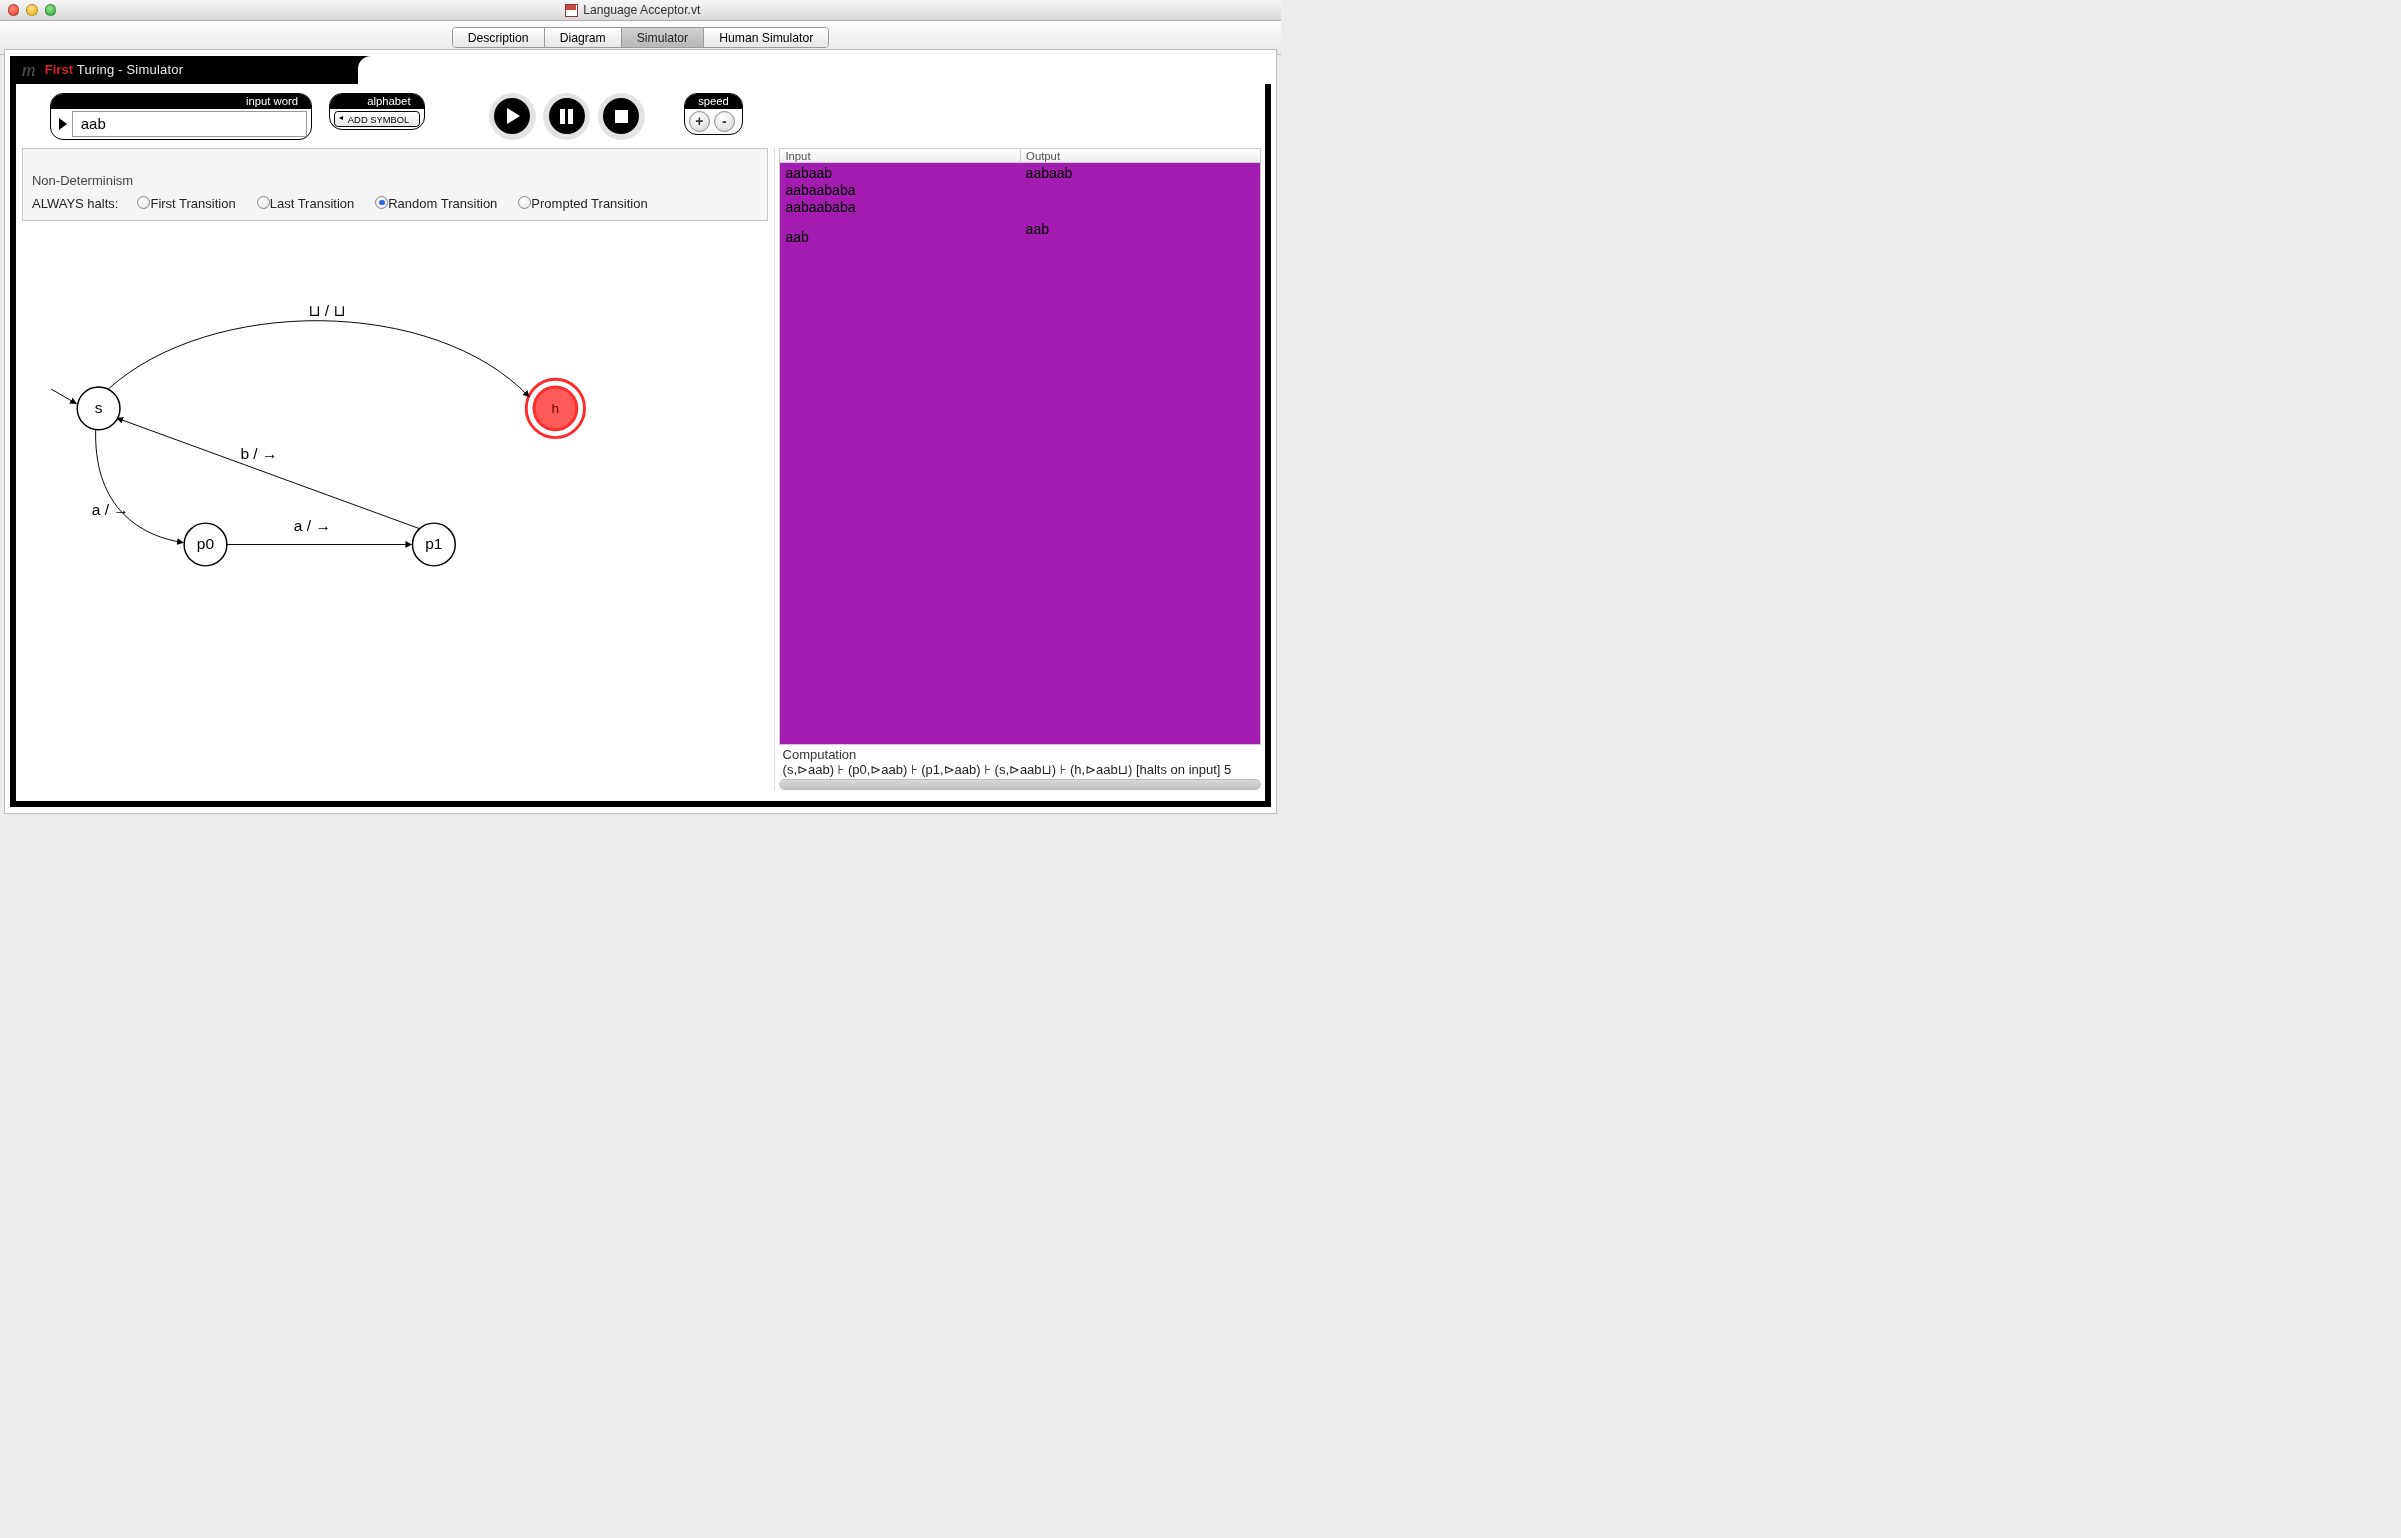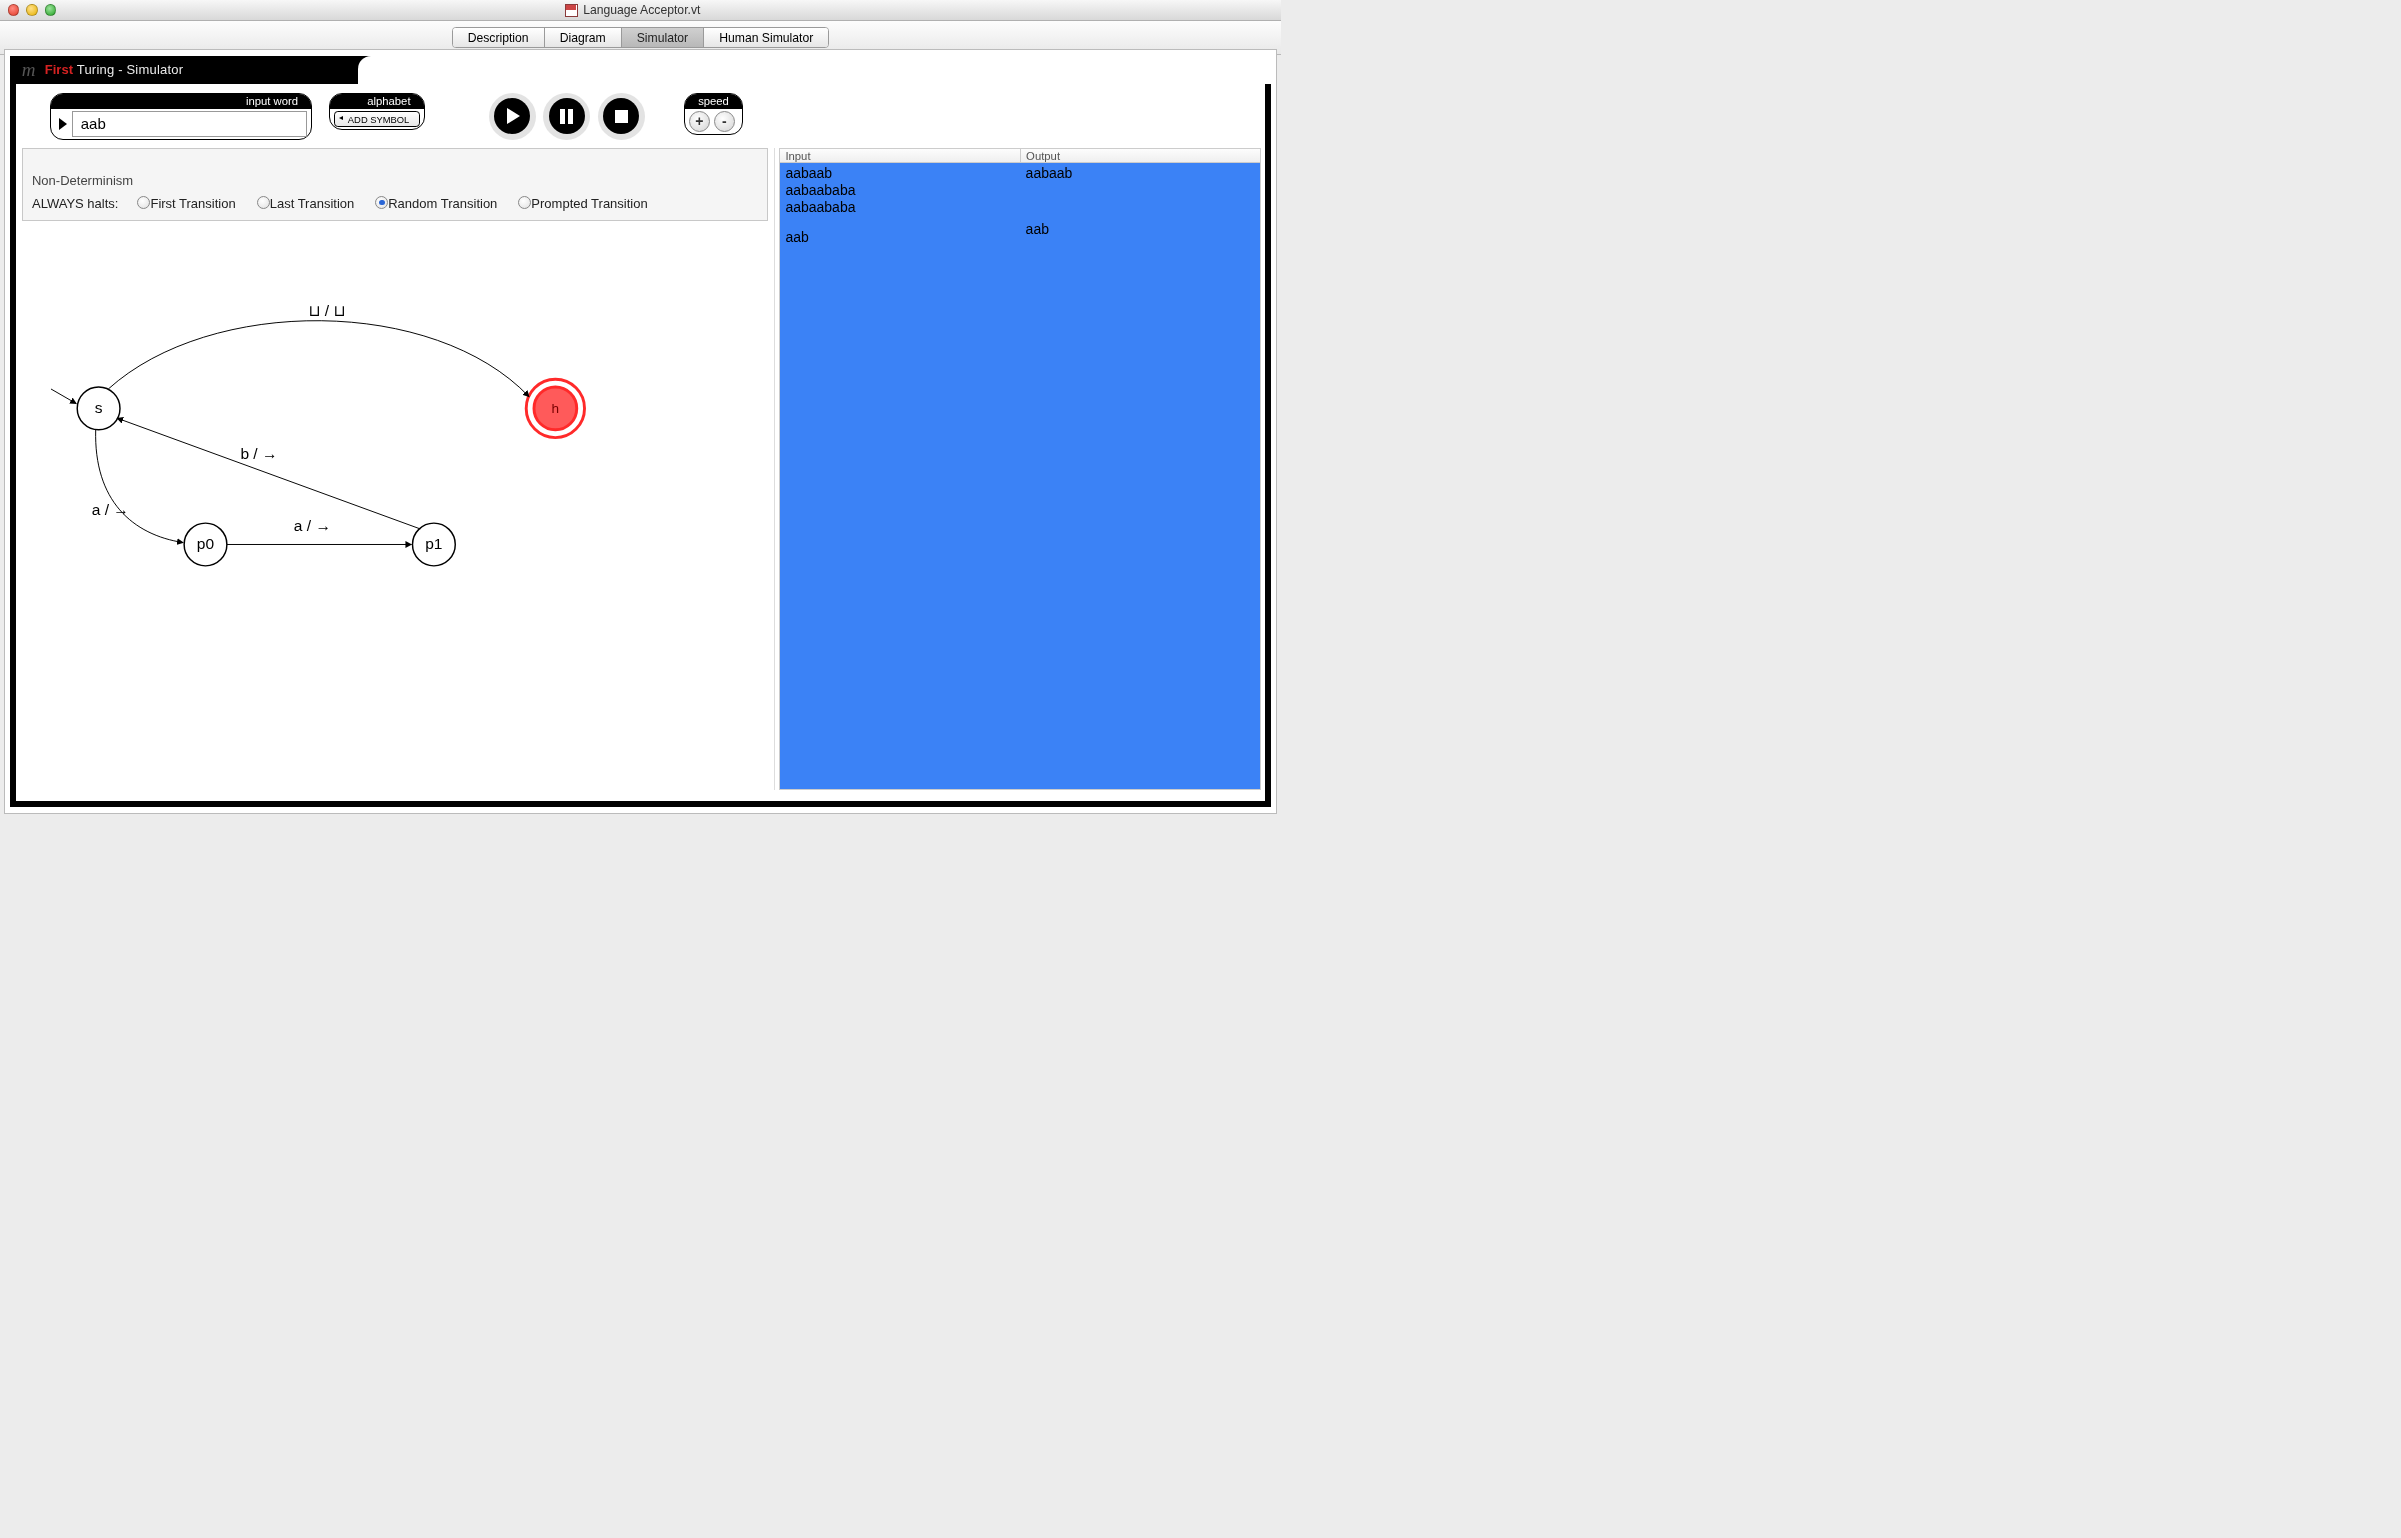--- a/index.html
+++ b/index.html
@@ -146,21 +146,21 @@
     background: radial-gradient(circle at 40% 35%, #fff, #e0e0e0);
     position:relative;
   }
   .rb.sel .dot::after {
     content:''; position:absolute; left:2.8px; top:2.8px; width:5.6px; height:5.6px;
     border-radius:50%; background:#2a66d6;
   }
   .diagram { flex:1; position:relative; }
 
   .right-col { width: 490px; display:flex; flex-direction:column; }
-  .io-grid { flex:1; border:0.9px solid #ccc; margin: 0 3.8px; position:relative; background:#3b82f6; }
+  .io-grid { flex:1; border:0.9px solid #ccc; margin: 0 3.8px; position:relative; background:#a21caf; }
   .io-header { display:flex; position:sticky; top:0; }
   .io-header .col {
     flex:1; font-size:11.3px; color:#555; padding:0.9px 5.6px;
     background: linear-gradient(#fdfdfd,#efefef); border-bottom:0.9px solid #ccc;
     border-right:0.9px solid #ccc;
   }
   .io-header .col:last-child { border-right: none; }
   .io-body { display:flex; }
   .io-body .col { flex:1; padding: 1.9px 5.6px; font-size:14px; min-height: 508px; }
   .io-body .col div { line-height: 1.2; }
@@ -329,18 +329,25 @@
                 </div>
               <div class="col" id="io-out">
                   <div>aabaab</div>
                   <div class="spacer"></div>
                   <div class="spacer"></div>
                   <div class="spacer"></div>
                   <div>aab</div>
                 </div>
             </div>
           </div>
+          <div class="comp-panel">
+            <div class="comp-header">Computation</div>
+            <div class="comp-line">(s,⊳aab) ⊦ (p0,⊳aab) ⊦ (p1,⊳aab) ⊦ (s,⊳aab⊔) ⊦ (h,⊳aab⊔) [halts on input] 5</div>
+            <div class="progress">
+                <div class="bar"></div>
+              </div>
+          </div>
         </div>
       </div>
     </div>
   </div>
 </div>
 
 
 </body></html>

